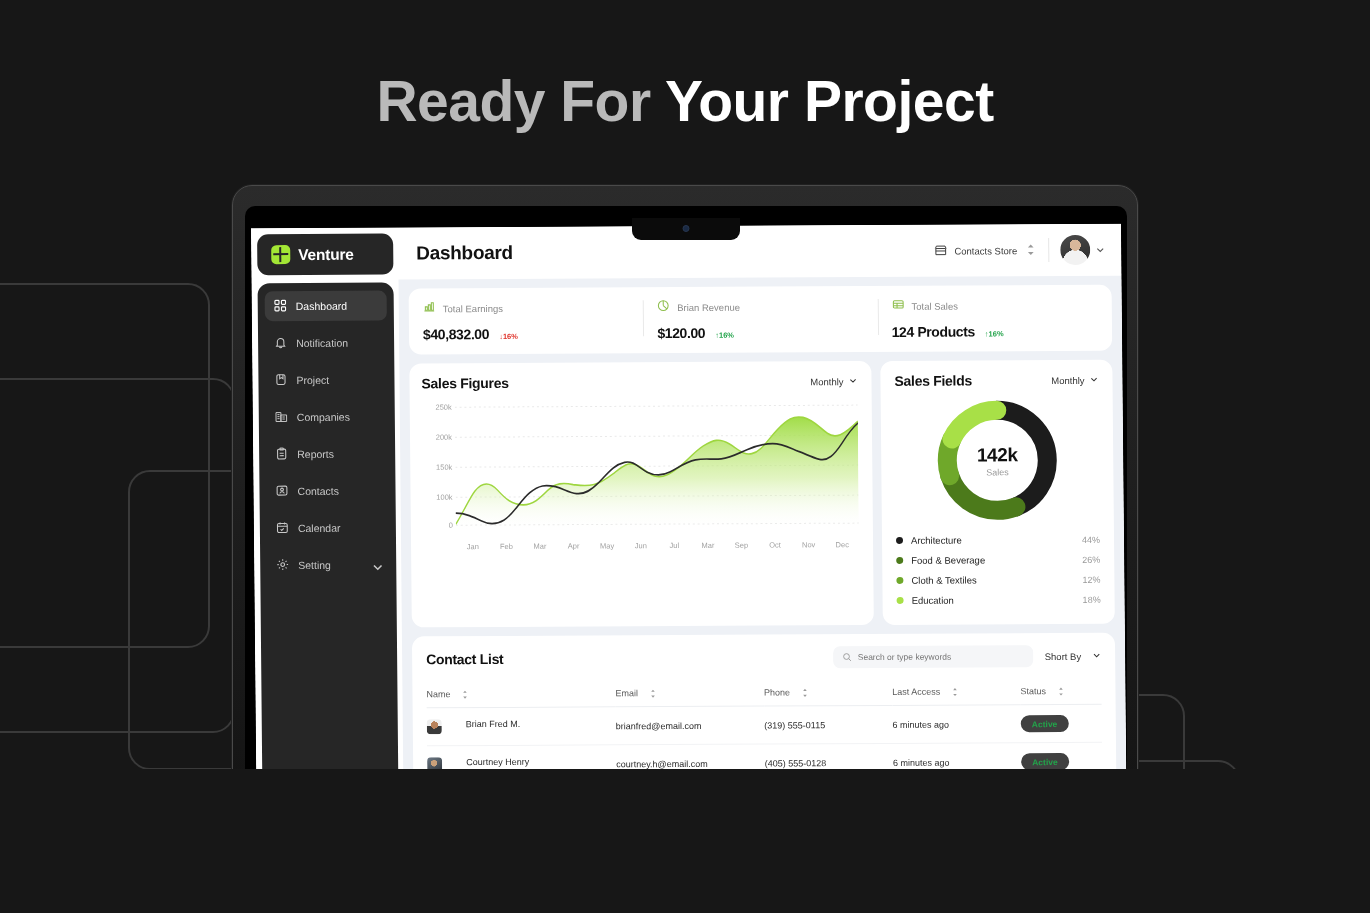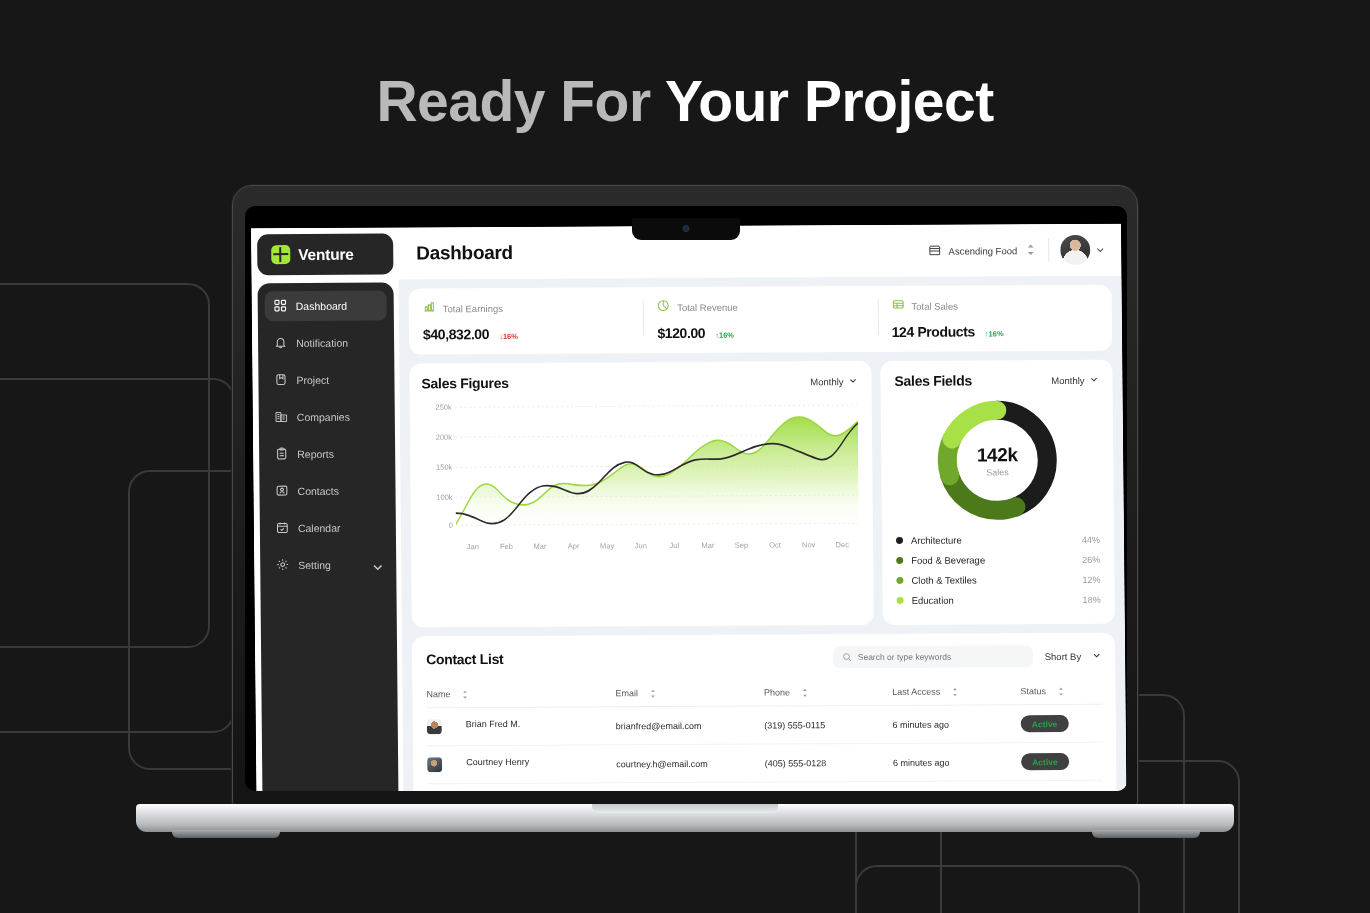--- a/index.html
+++ b/index.html
@@ -2,21 +2,21 @@
 <html><head>
 <meta charset="utf-8">
 <style>
   * { box-sizing: border-box; margin: 0; padding: 0; }
   html, body {
     width: 1370px; height: 913px;
     background: #171717;
     font-family: "Liberation Sans", sans-serif;
     overflow: hidden;
   }
-  .stage { position: relative; width: 1370px; height: 913px; background: #171717; overflow: hidden; }
+  .stage { position: relative; width: 1370px; height: 769px; background: #171717; overflow: hidden; }
 
   
   .bg-deco { position: absolute; border: 2px solid #3a3a3a; border-radius: 22px; }
   .d1 { left: -180px;  top: 283px; width: 390px; height: 365px; }
   .d2 { left: -120px;  top: 378px; width: 355px; height: 355px; }
   .d3 { left:  128px;  top: 470px; width: 300px; height: 300px; }
   .d4 { left:  855px;  top: 694px; width: 330px; height: 310px; }
   .d5 { left:  940px;  top: 760px; width: 300px; height: 290px; }
   .d6 { left:  855px;  top: 865px; width: 285px; height: 250px; }
 
@@ -325,21 +325,21 @@
               <div class="topbar">
                 <div class="page-title">Dashboard</div>
                 <div class="topbar-right">
                   <div class="store-sel">
                     <span>
                       <svg viewBox="0 0 16 16" fill="none" stroke="currentColor" stroke-width="1.2">
                         <path d="M2 6h12v7.5H2z"></path>
                           <path d="M1.4 6l1.3-3h10.6l1.3 3"></path>
                           <path d="M2 9h12"></path>
                       </svg></span>
-                    <span>Ascending Food</span>
+                    <span>Contacts Store</span>
                     <span>
                       <svg width="8" height="11" viewBox="0 0 8 11" fill="none" stroke="#9a9a9a" stroke-width="1.1">
                         <path d="M4 1L1.6 3.6h4.8z" fill="#9a9a9a" stroke="none"></path>
                           <path d="M4 10L1.6 7.4h4.8z" fill="#9a9a9a" stroke="none"></path>
                       </svg></span>
                   </div>
                   <div class="divider-v"></div>
                   <div class="avatar-wrap">
                     <div class="avatar"></div>
                     <span>
@@ -371,21 +371,21 @@
                     </div>
                   </div>
 
                   <div class="stat">
                     <div class="stat-head">
                       <span>
                         <svg viewBox="0 0 16 16" fill="none" stroke="#8fbf4e" stroke-width="1.3">
                           <circle cx="8" cy="8" r="6"></circle>
                             <path d="M8 8V2M8 8l4.4 4"></path>
                         </svg></span>
-                      <span class="stat-label">Total Revenue</span>
+                      <span class="stat-label">Brian Revenue</span>
                     </div>
                     <div class="stat-body">
                       <span class="stat-value">$120.00</span>
                       <span class="delta up">↑<span>16%</span></span>
                     </div>
                   </div>
 
                   <div class="stat">
                     <div class="stat-head">
                       <span>

